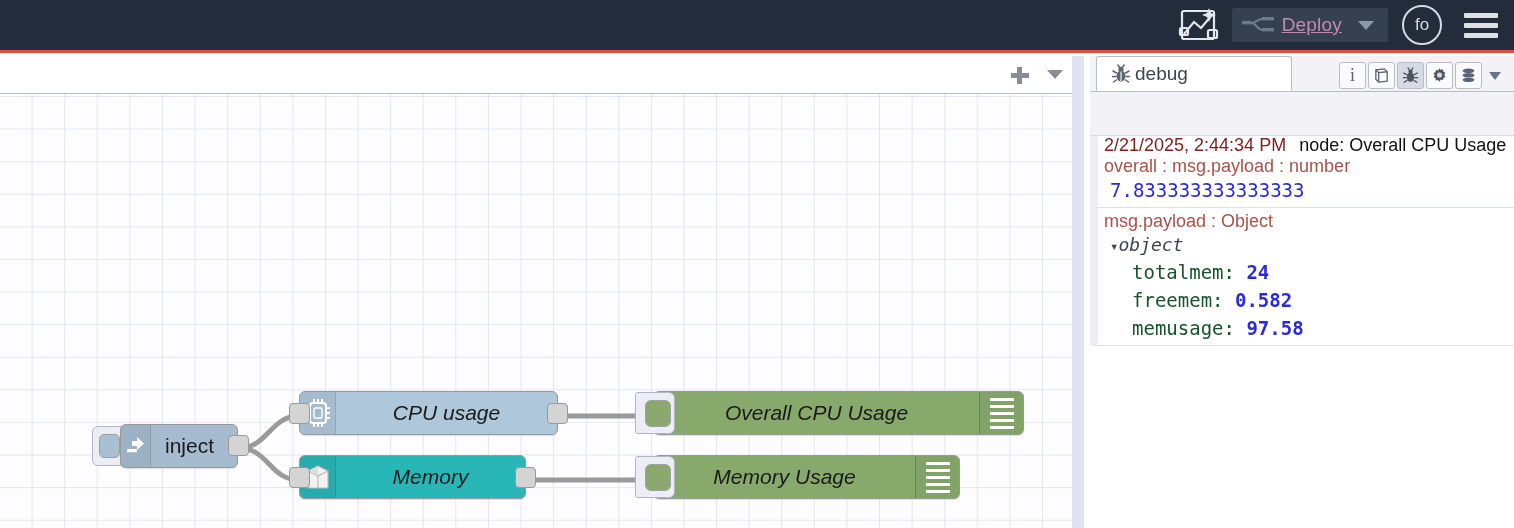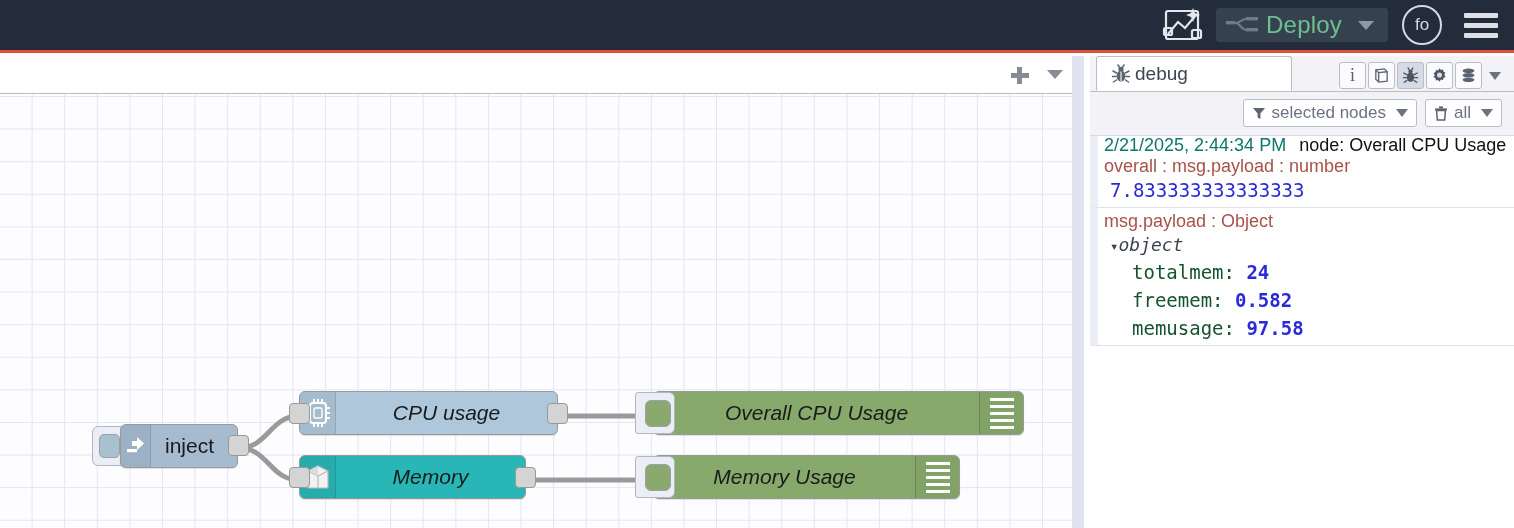--- a/index.html
+++ b/index.html
@@ -26,22 +26,23 @@
   }
   #flow-ai-icon { width: 48px; height: 38px; }
   #deploy-btn {
     height: 34px; background: #3d4858; border-radius: 3px;
     display: flex; align-items: center;
     padding: 0 6px 0 10px; margin-left: 10px; margin-right: 14px;
     opacity: .75;
   }
   #deploy-icon { width: 34px; height: 20px; }
   #deploy-label {
-    color: #86efac; font-size: 24px; letter-spacing: .2px;
+    color: #f9a8d4; font-size: 19px; letter-spacing: .2px;
     margin: 0 16px 0 6px;
+    text-decoration: underline;
   }
   #deploy-caret {
     width: 0; height: 0;
     border-left: 8px solid transparent; border-right: 8px solid transparent;
     border-top: 9px solid #b4bcc7; margin-right: 8px;
   }
   #user-avatar {
     width: 40px; height: 40px; border-radius: 50%;
     border: 2px solid #d6dae0;
     color: #d6dae0; font-size: 17px;
@@ -221,21 +222,21 @@
     background: #fff; border-top: 1px solid #d8dbe6;
     overflow: hidden;
   }
   .dbg-msg {
     background: #fff; border-bottom: 1px solid #dde1ee;
     border-left: 8px solid #eceef6;
     padding: 3px 4px 6px 6px;
   }
   .dbg-msg.first { padding-top: 0; margin-top: -1px; }
   .dbg-head { white-space: nowrap; font-size: 18px; }
-  .dbg-time { color: #0f766e; }
+  .dbg-time { color: #7f1d1d; }
   .dbg-node { color: #111; margin-left: 8px; }
   .dbg-topic { color: #a8524b; font-size: 18px; line-height: 1.15; }
   .dbg-value {
     font-family: "DejaVu Sans Mono", monospace;
     font-size: 19px; color: #2b2bd6; padding-left: 6px; padding-top: 2px;
   }
   .dbg-obj-toggle {
     font-family: "DejaVu Sans Mono", monospace; font-size: 18px;
     color: #3c4250; font-style: italic; padding-left: 6px; padding-top: 3px;
   }
@@ -469,38 +470,20 @@
           <ellipse cx="10" cy="9.8" rx="7" ry="2.6" fill="#5b6473"></ellipse>
           <ellipse cx="10" cy="15.1" rx="7" ry="2.6" fill="#5b6473"></ellipse>
         </svg>
       </div>
       <div id="sb-icons-caret">
           <i></i>
         </div>
     </div>
   </div>
 
-  <div id="sb-filterbar">
-    <div class="sb-select">
-      <svg width="14" height="14" viewBox="0 0 14 14">
-        <path d="M1 2 L13 2 L8.4 7.4 L8.4 13 L5.6 11.4 L5.6 7.4 Z" fill="#5b6473"></path>
-      </svg>
-      <span>selected nodes</span>
-      <span class="caret"></span>
-    </div>
-    <div class="sb-select">
-      <svg width="14" height="15" viewBox="0 0 14 15">
-        <rect x="1" y="2.4" width="12" height="1.9" fill="#5b6473"></rect>
-        <rect x="5" y="0.4" width="4" height="2" fill="#5b6473"></rect>
-        <path d="M2.5 4.6 L11.5 4.6 L10.6 14 L3.4 14 Z" fill="none" stroke="#5b6473" stroke-width="1.5"></path>
-      </svg>
-      <span>all</span>
-      <span class="caret"></span>
-    </div>
-  </div>
 
   <div id="debug-list">
 
     <div class="dbg-msg first">
       <div class="dbg-head">
         <span class="dbg-time">2/21/2025, 2:44:34 PM</span>
         <span class="dbg-node">node: Overall CPU Usage</span>
       </div>
       <div class="dbg-topic">overall : msg.payload : number</div>
       <div class="dbg-value">7.833333333333333</div>

